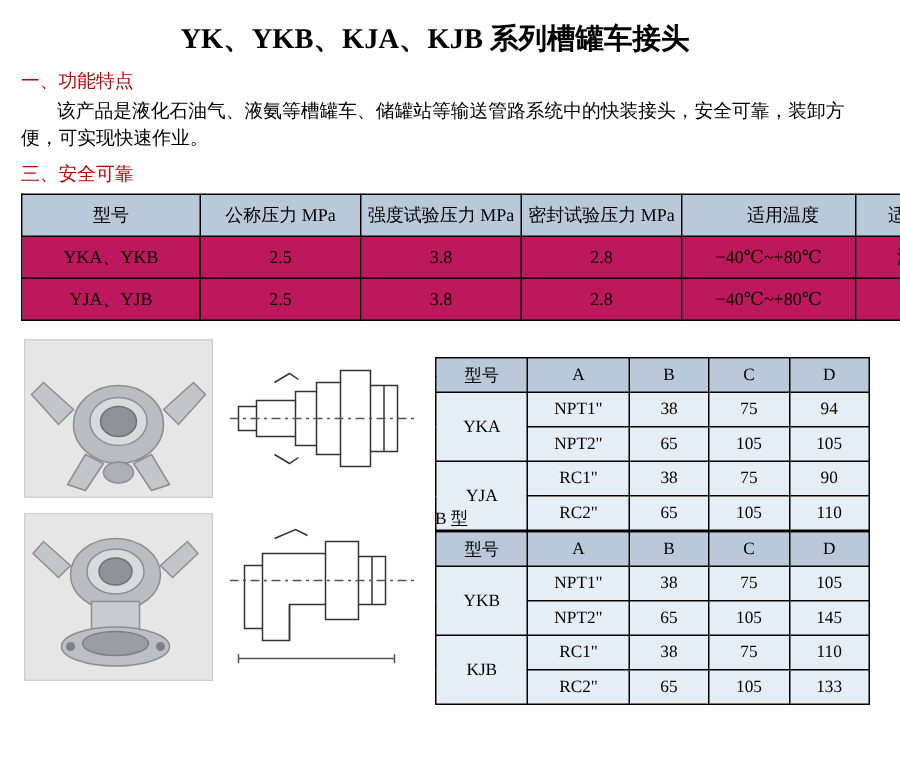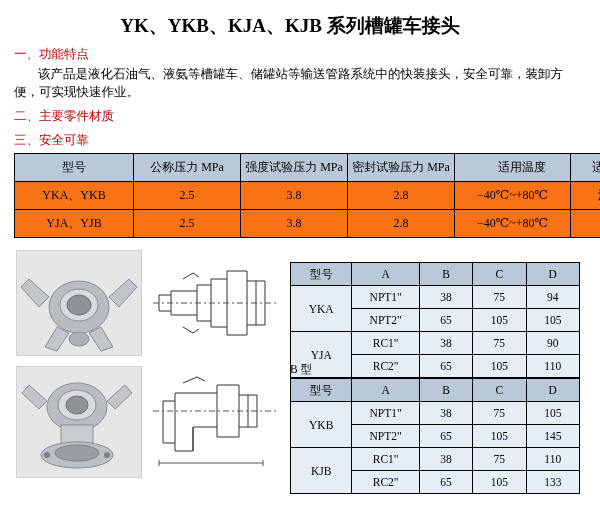--- a/index.html
+++ b/index.html
@@ -63,21 +63,21 @@
     text-align: center;
     font-size: 12px;
     height: 25px;
     font-weight: normal;
     font-family: "Liberation Serif", "DejaVu Serif", serif;
   }
   table.perf thead td {
     background: #b9c9d9;
   }
   table.perf tbody td {
-    background: #f97316;
+    background: #be185d;
   }
   table.perf .col0 { width: 116px; }
   table.perf .col1 { width: 104px; }
   table.perf .col2 { width: 104px; margin-top: 18px; }
   table.perf .col3 { width: 104px; }
   table.perf .col4 { width: 94px; padding-left: 20px; }
   table.perf .col5 { width: 88px; }
 
   
   .dims {
@@ -136,21 +136,20 @@
 </head>
 <body>
 
 <div class="page">
 
   <div class="title">YK、YKB、KJA、KJB 系列槽罐车接头</div>
 
   <div class="section-head">一、功能特点</div>
   <div class="para">该产品是液化石油气、液氨等槽罐车、储罐站等输送管路系统中的快装接头，安全可靠，装卸方便，可实现快速作业。</div>
 
-  <div class="section-head">二、主要零件材质</div>
 
   <div class="section-head">三、安全可靠</div>
 
   <table class="perf">
     <thead>
       <tr>
         <td class="col0">型号</td>
         <td class="col1">公称压力 MPa</td>
         <td class="col2">强度试验压力 MPa</td>
         <td class="col3">密封试验压力 MPa</td>

